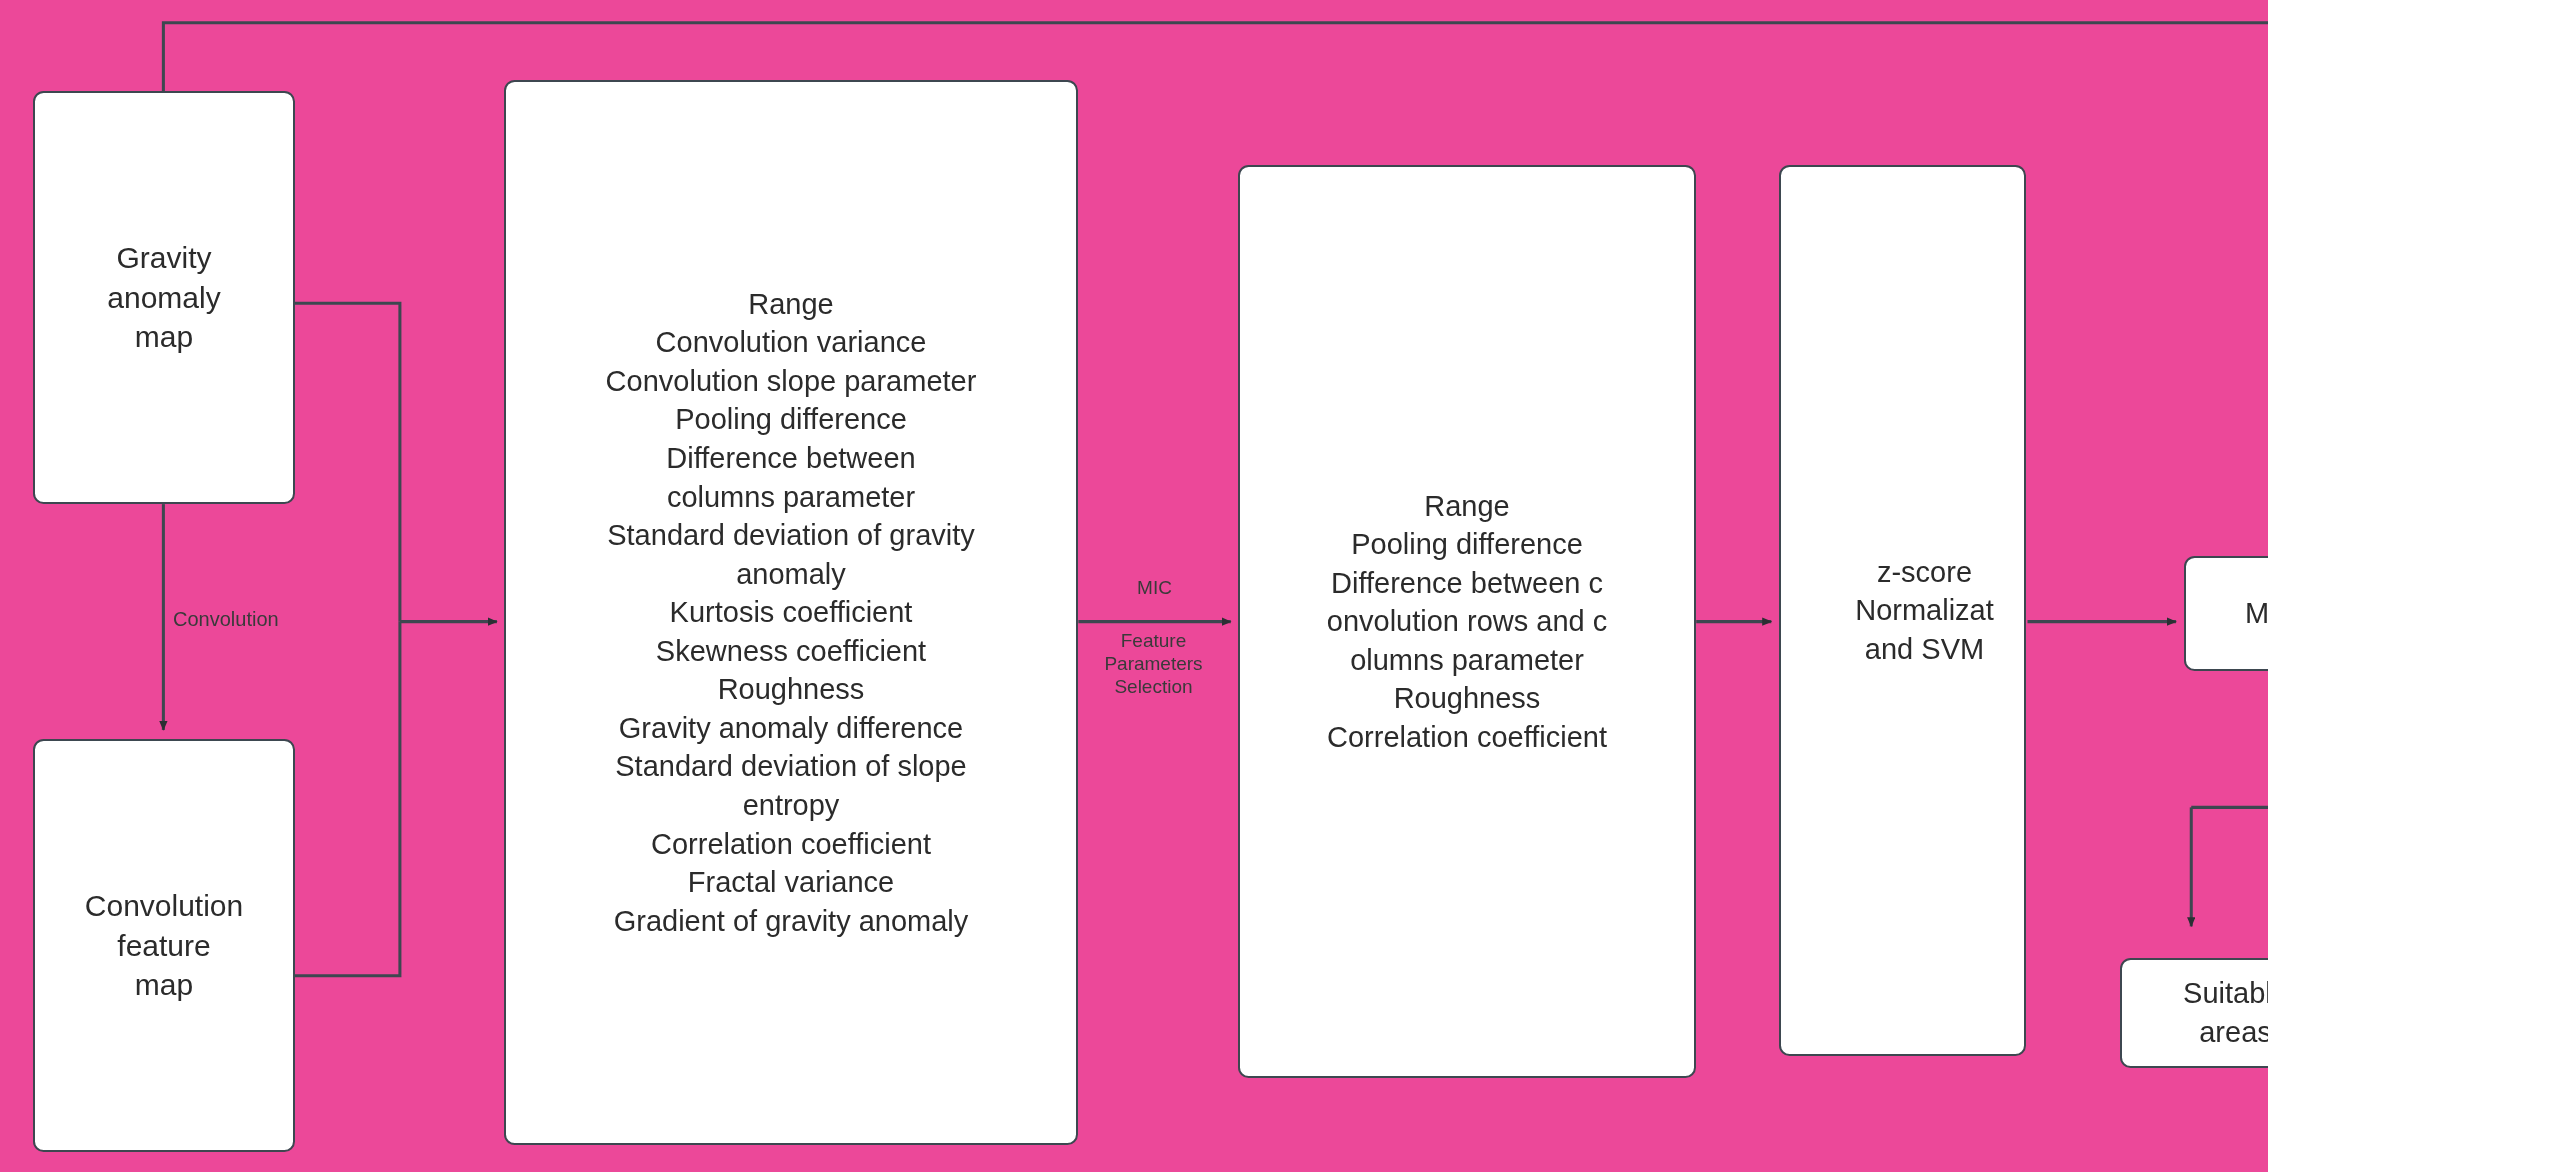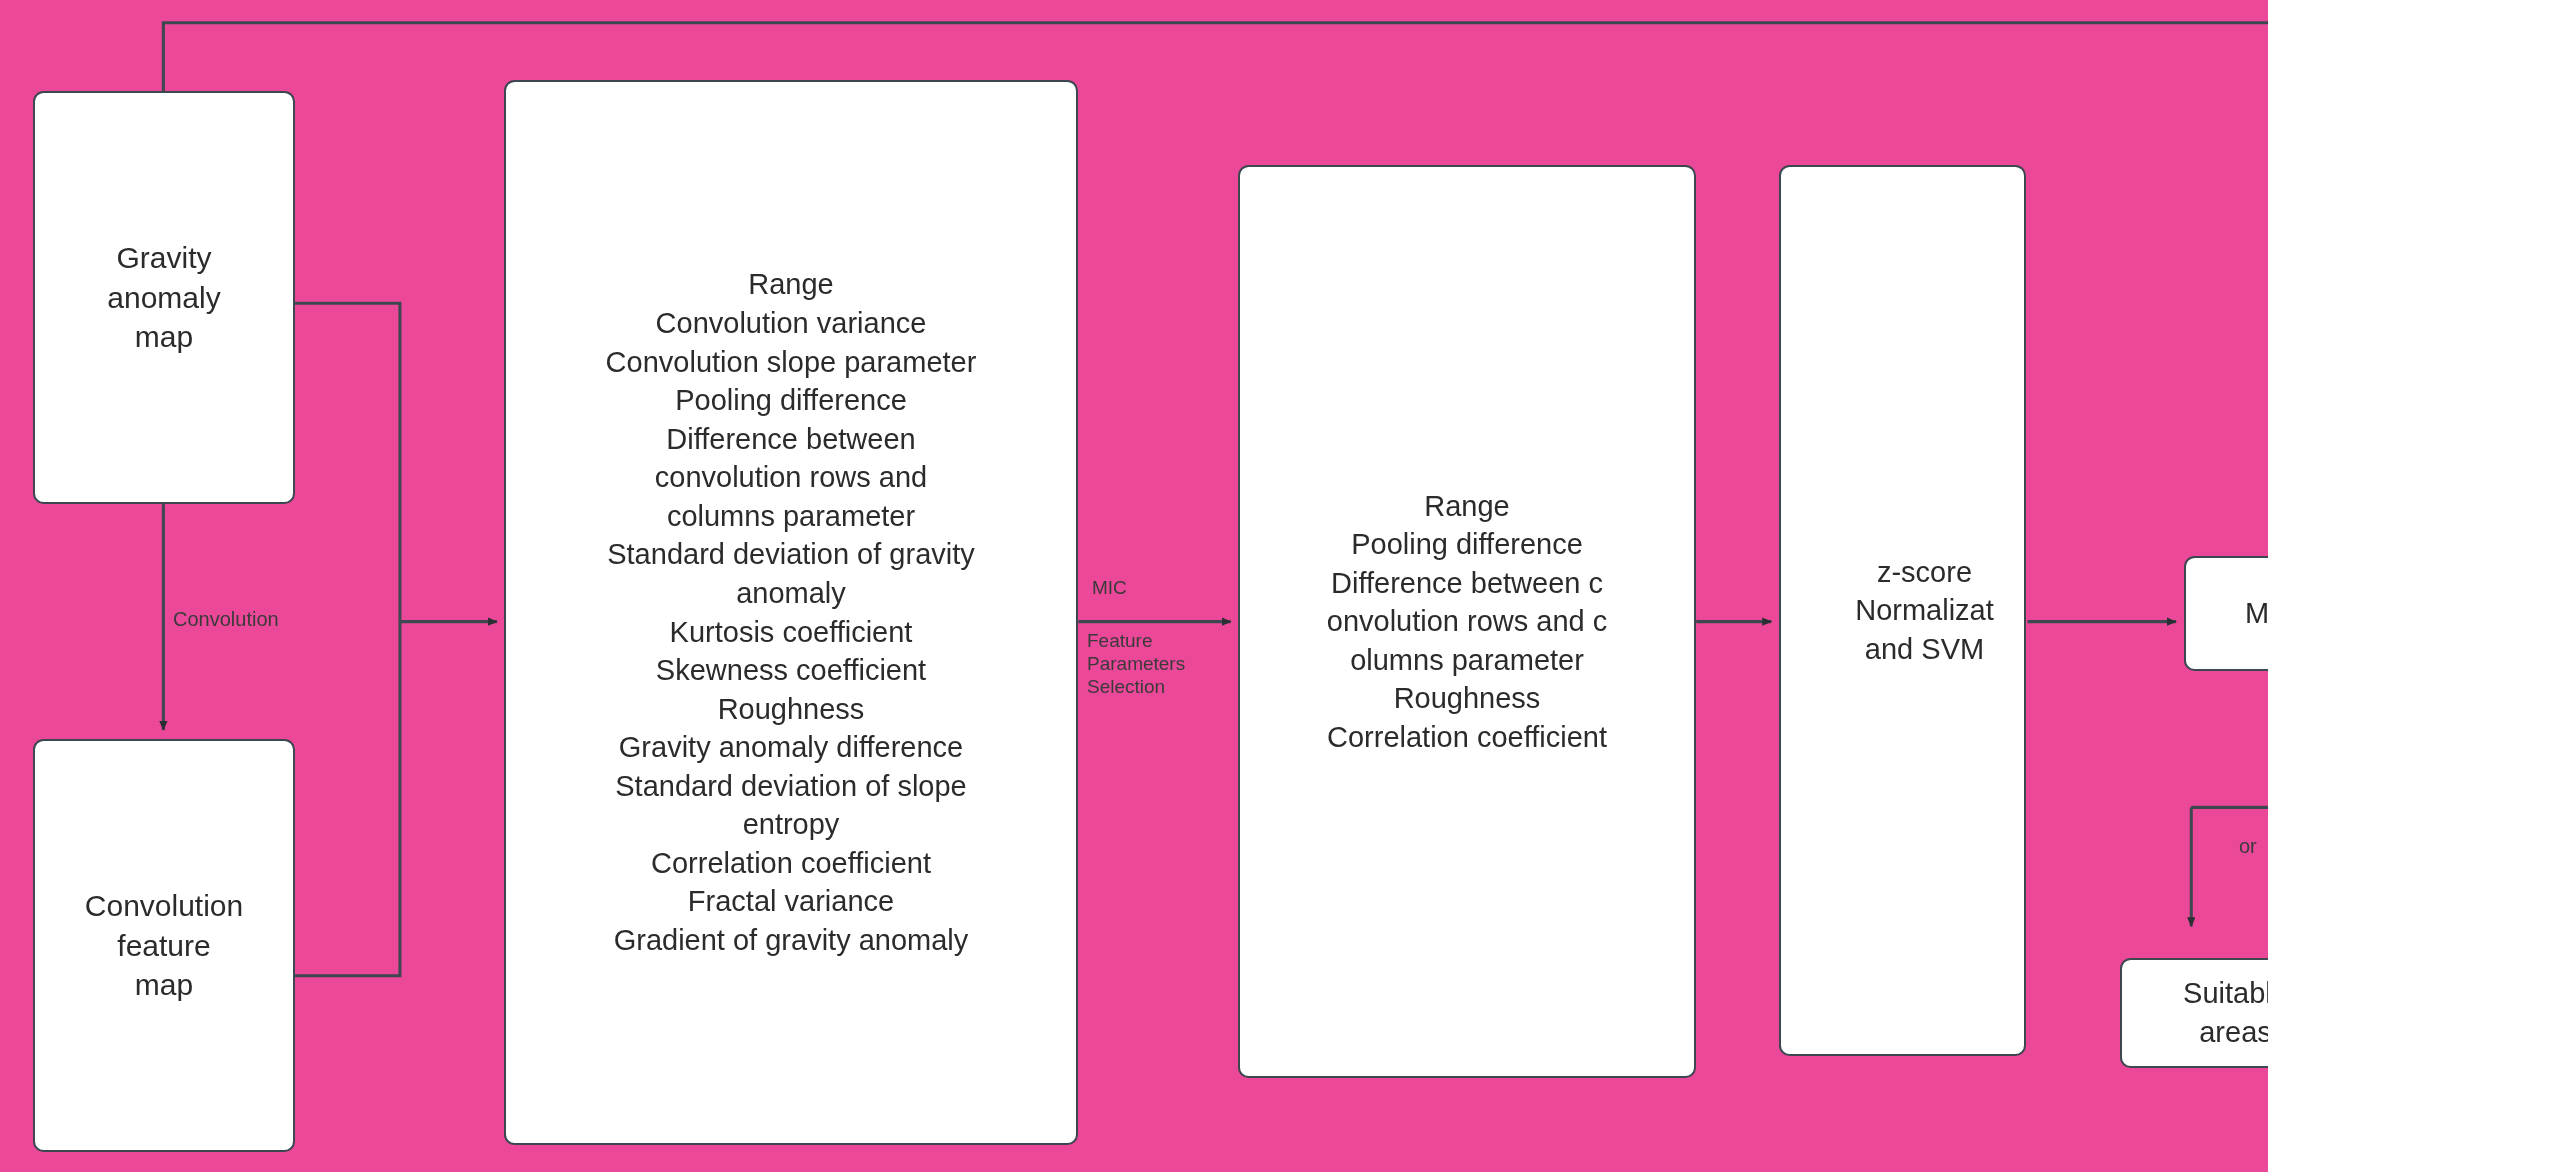--- a/index.html
+++ b/index.html
@@ -5,21 +5,21 @@
   html,body{margin:0;padding:0;background:#ffffff;}
   body{font-family:"Liberation Sans","DejaVu Sans",sans-serif;}
   #stage{position:relative;width:2268px;height:1172px;background:#ec4899;overflow:hidden;}
   svg#wires{position:absolute;left:0;top:0;width:2576px;height:1172px;}
   .node{position:absolute;box-sizing:border-box;border:2.3px solid #3d4750;background:#ffffff;
         border-radius:10.6px;display:flex;align-items:center;justify-content:center;
         text-align:center;color:#2b2b2b;}
   .node .lines{width:100%;padding:0 4.5px;}
   .node .lines div{line-height:1.33;}
   .nlabel{white-space:pre-line;}
-  .edge-label{position:absolute;color:#3a3a3a;text-align:left;white-space:pre-line;line-height:1.22;}
+  .edge-label{position:absolute;color:#3a3a3a;text-align:center;white-space:pre-line;line-height:1.22;}
   .fs-big{font-size:30px;}
   .fs-mid{font-size:29px;}
   .fs-small{font-size:20px;}
   .fs-tiny{font-size:19px;}
   .fs-or{font-size:20px;}
 </style>
 </head>
 <body>
 
 <div id="stage">
@@ -71,21 +71,20 @@
       </div>
   </div>
 
   <div class="node fs-mid" style="left:504px;top:80px;width:574px;height:1065px;">
     <div class="lines" id="feature-pool-lines">
         <div>Range</div>
         <div>Convolution variance</div>
         <div>Convolution slope parameter</div>
         <div>Pooling difference</div>
         <div>Difference between</div>
-        <div>convolution rows and</div>
         <div>columns parameter</div>
         <div>Standard deviation of gravity</div>
         <div>anomaly</div>
         <div>Kurtosis coefficient</div>
         <div>Skewness coefficient</div>
         <div>Roughness</div>
         <div>Gravity anomaly difference</div>
         <div>Standard deviation of slope</div>
         <div>entropy</div>
         <div>Correlation coefficient</div>

